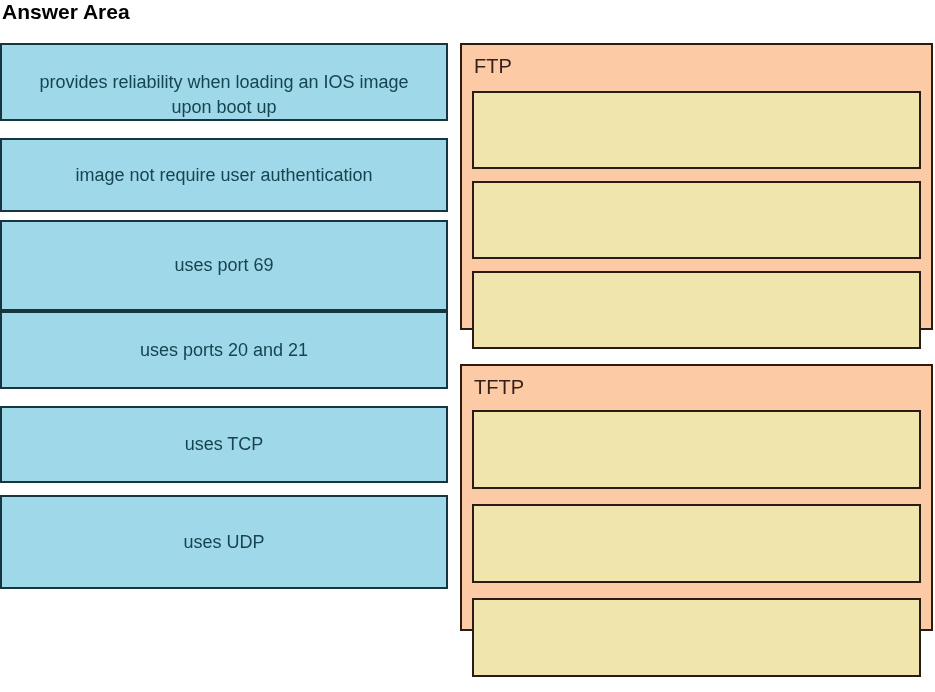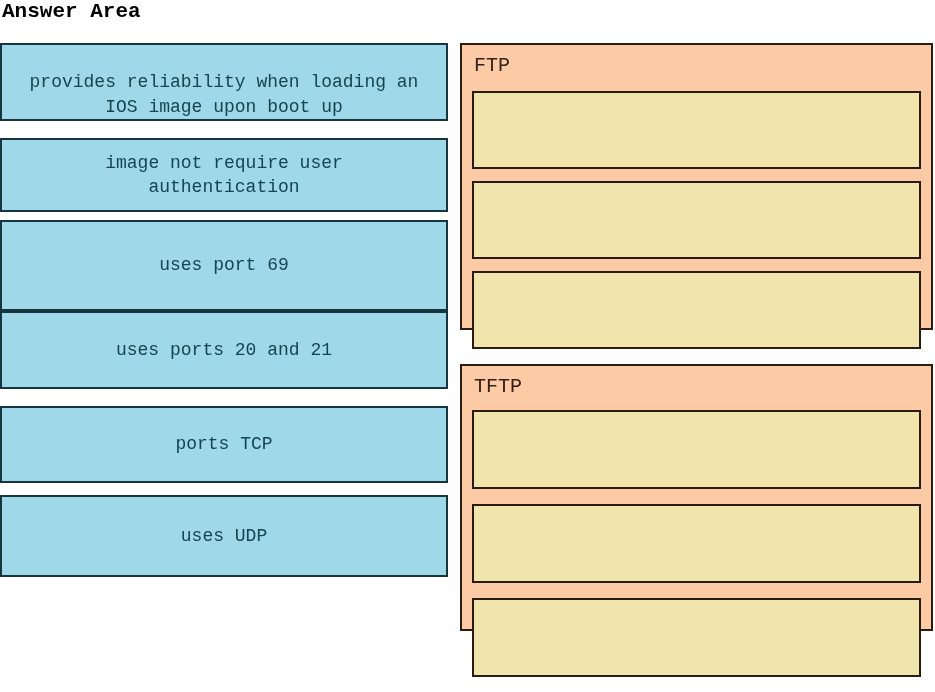--- a/index.html
+++ b/index.html
@@ -7,21 +7,21 @@
     --drag-item-border:#16353e;
     --drag-item-text:#164450;
     --group-bg:#fccaa4;
     --group-border:#2b1b15;
     --group-label-text:#33211a;
     --slot-bg:#efe5ad;
     --slot-border:#2b1b15;
     --title-text:#000000;
     --page-bg:#ffffff;
   }
-  *{box-sizing:border-box;margin:0;padding:0;font-family:Liberation Mono, monospace;}
+  *{box-sizing:border-box;margin:0;padding:0;}
   html,body{width:935px;height:692px;}
   body{
     position:relative;
     background:var(--page-bg);
     font-family:"Liberation Sans", sans-serif;
     overflow:hidden;
   }
   .page-title{
     position:absolute;
     left:2px; top:0px;
@@ -45,21 +45,21 @@
     font-size:18px;
     line-height:1.35;
     cursor:move;
   }
   .drag-item span{display:block;max-width:390px;}
   .item-1{top:43px;height:78px;align-items:flex-end;}
   .item-2{top:138px;height:74px;}
   .item-3{top:220px;height:91px;}
   .item-4{top:311px;height:78px;}
   .item-5{top:406px;height:77px;}
-  .item-6{top:495px;height:82px;}
+  .item-6{top:495px;height:94px;}
 
   
   .drop-group{
     position:absolute;
     left:460px;
     width:473px;
     background:var(--group-bg);
     border:2px solid var(--group-border);
     padding:6px 10px 10px 10px;
   }
@@ -92,21 +92,21 @@
 <div class="drag-item item-2">
   <span>image not require user authentication</span>
 </div>
 <div class="drag-item item-3">
   <span>uses port 69</span>
 </div>
 <div class="drag-item item-4">
   <span>uses ports 20 and 21</span>
 </div>
 <div class="drag-item item-5">
-  <span>ports TCP</span>
+  <span>uses TCP</span>
 </div>
 <div class="drag-item item-6">
   <span>uses UDP</span>
 </div>
 
 <div class="drop-group group-ftp">
   <div class="group-label">FTP</div>
   <div class="drop-slot"></div>
   <div class="drop-slot"></div>
   <div class="drop-slot"></div>

